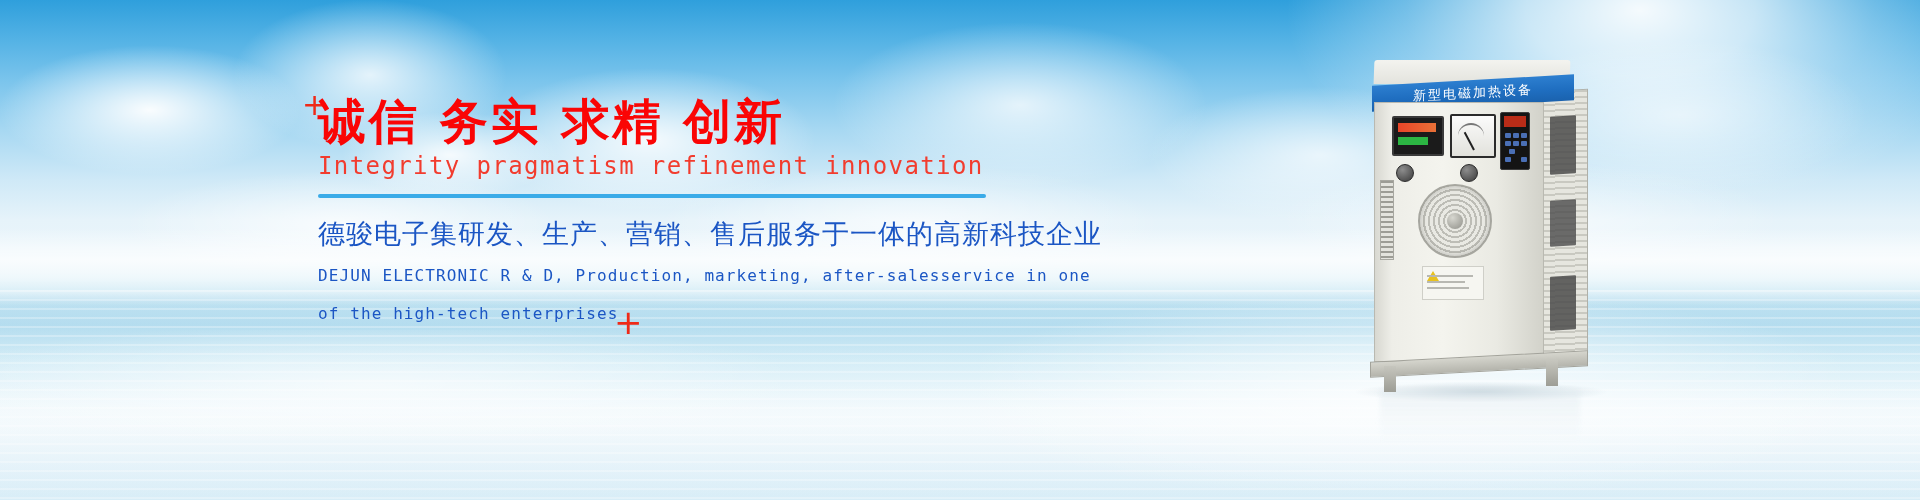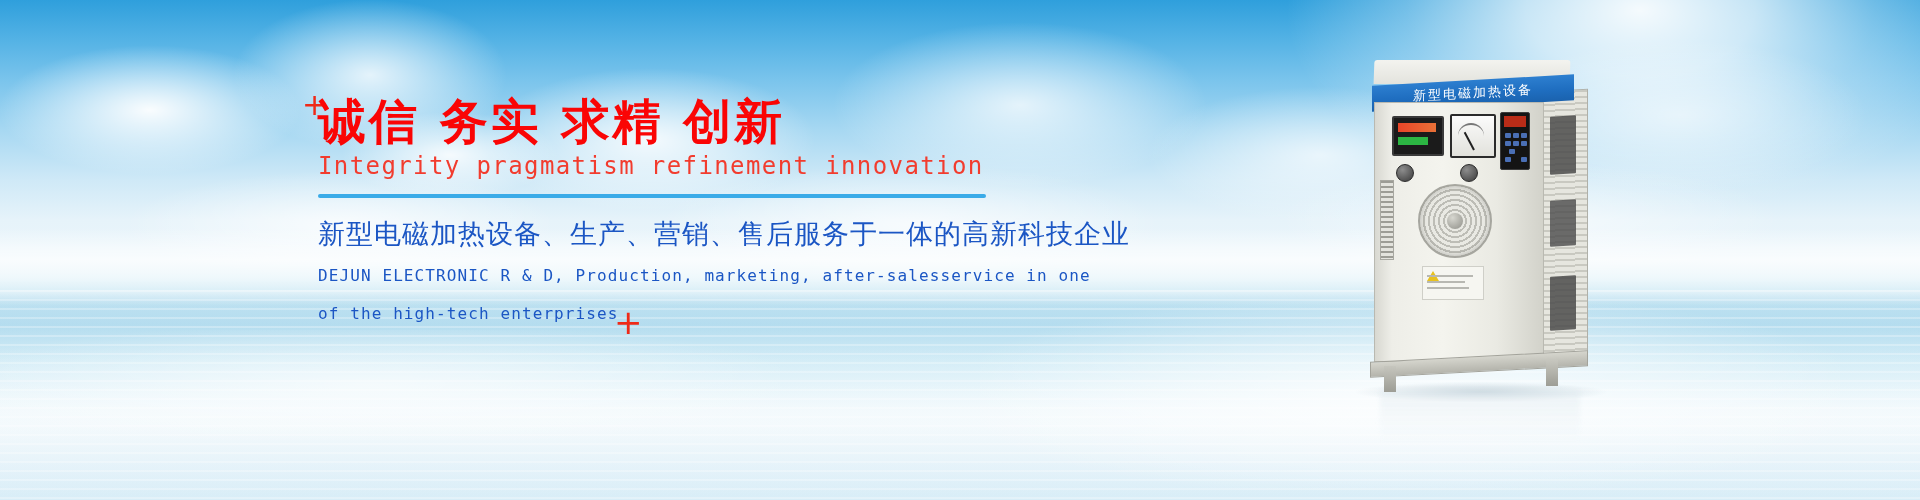--- a/index.html
+++ b/index.html
@@ -421,21 +421,21 @@
   <div class="sea-wave-l"></div>
   <div class="sea-glow"></div>
 
   <span class="plus plus-top">+</span>
   <span class="plus plus-bottom">+</span>
 
   <div class="copy">
     <h1 class="headline">诚信 务实 求精 创新</h1>
     <p class="sub-en">Integrity  pragmatism  refinement  innovation</p>
     <div class="divider"></div>
-    <p class="tagline-cn">新型电磁加热设备、生产、营销、售后服务于一体的高新科技企业</p>
+    <p class="tagline-cn">德骏电子集研发、生产、营销、售后服务于一体的高新科技企业</p>
     <p class="tagline-en">DEJUN ELECTRONIC R &amp; D, Production, marketing, after-salesservice in one</p>
     <p class="tagline-en">of the high-tech enterprises</p>
   </div>
 
   <div class="machine">
     <div class="m-shadow"></div>
     <div class="m-reflect"></div>
     <div class="m-side"></div>
     <div class="m-vent vent-1"></div>
     <div class="m-vent vent-2"></div>

